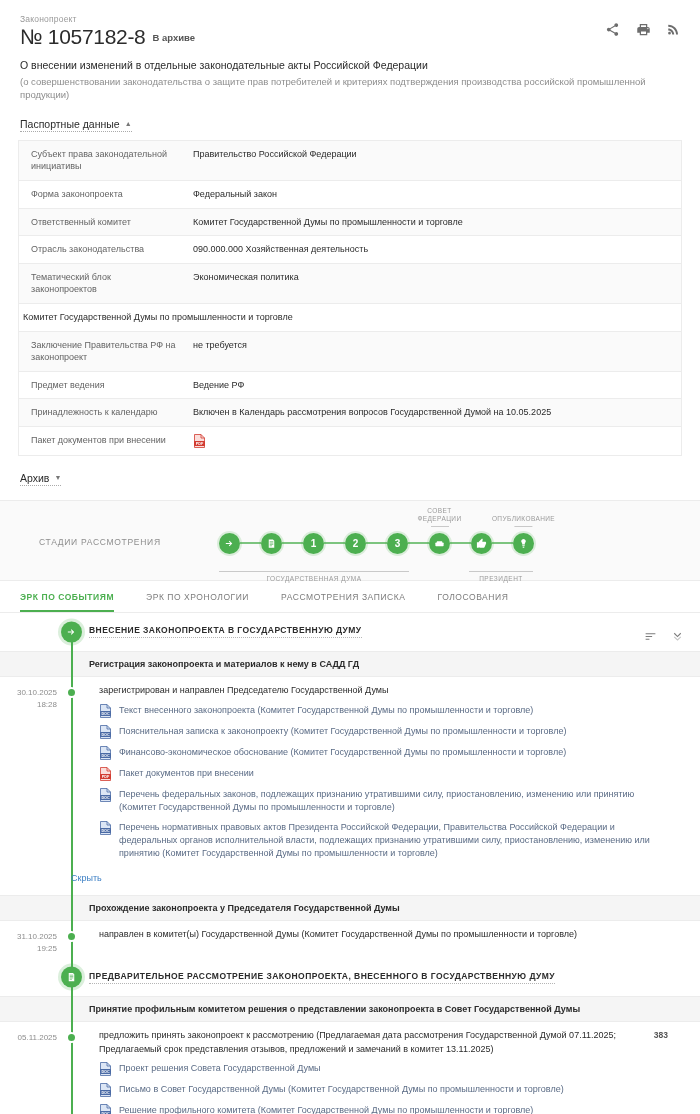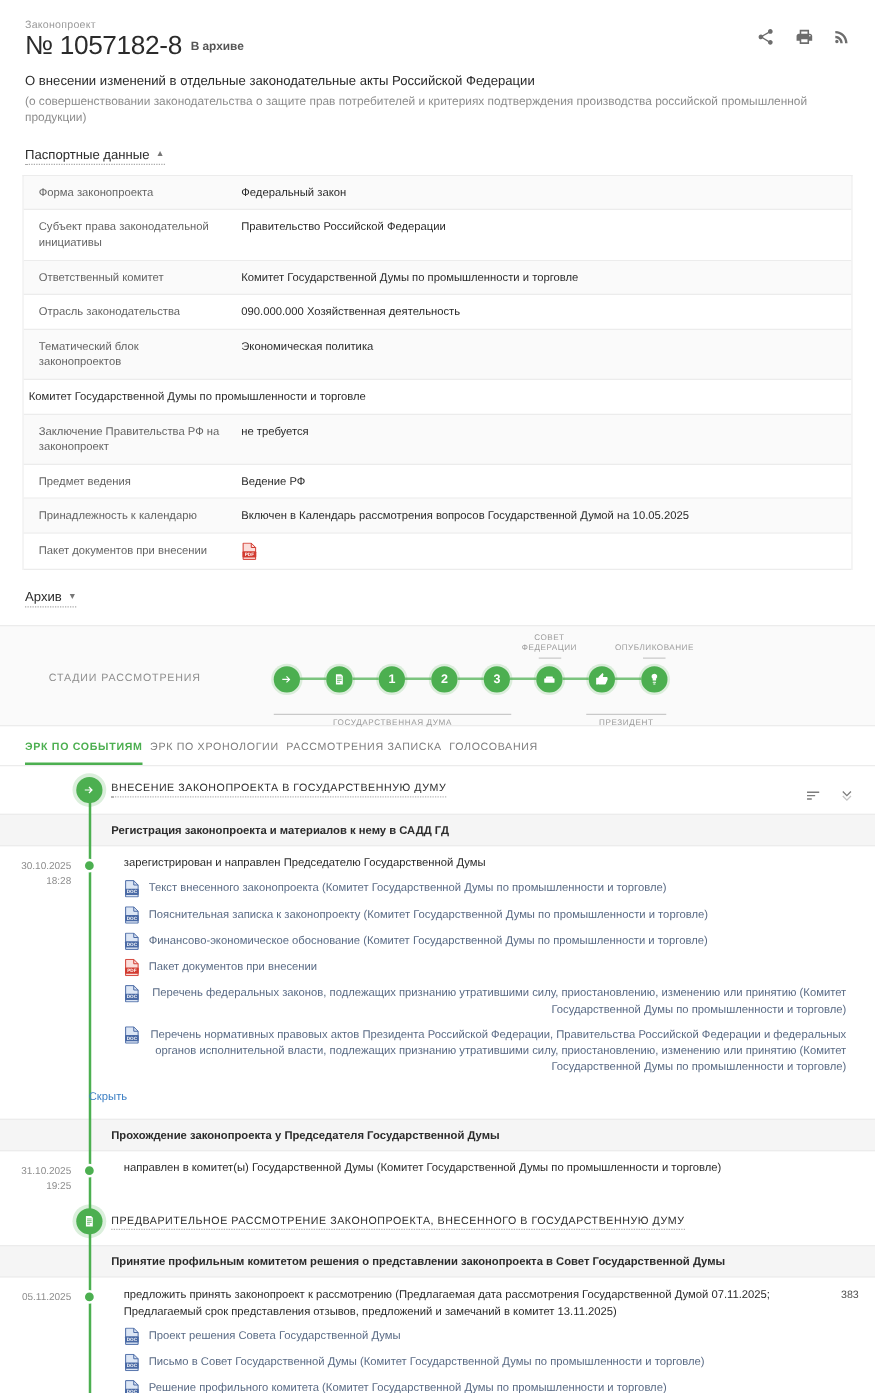--- a/index.html
+++ b/index.html
@@ -73,21 +73,21 @@
   }
   .group-cap {
     position: absolute; top: 100%; font-size: 6.5px; color: #9a9a9a;
     letter-spacing: .5px; text-align: center; margin-top: 5px; line-height: 1.2;
   }
   .group-cap::before {
     content: ""; display: block; height: 1px; background: #c9c9c9; margin-bottom: 3px;
   }
 
   
-  .tabs { display: flex; gap: 6px; padding: 11px 20px 0 20px; border-bottom: 1px solid #ececec; }
+  .tabs { display: flex; gap: 32px; padding: 11px 20px 0 20px; border-bottom: 1px solid #ececec; }
   .tab {
     font-size: 8.5px; letter-spacing: .55px; color: #7c7c7c; padding-bottom: 8px;
     cursor: pointer; border-bottom: 2px solid transparent; white-space: nowrap;
   }
   .tab.active { color: #4caf50; font-weight: 700; border-bottom-color: #4caf50; }
 
   
   .timeline { position: relative; padding: 0 0 6px 0; }
   .tl-spine { position: absolute; left: 71px; top: 14px; bottom: 0; width: 2px; background: #4caf50; }
   .tl-date {
@@ -100,45 +100,45 @@
   .tl-stage { position: relative; display: flex; align-items: center; min-height: 26px; margin-top: 6px; }
   .tl-stage-dot {
     position: absolute; left: 61px; top: 50%; transform: translateY(-50%);
     width: 21px; height: 21px; border-radius: 50%; background: #4caf50;
     display: flex; align-items: center; justify-content: center; color: #fff;
     font-size: 10px; font-weight: 700; z-index: 3;
     box-shadow: 0 0 0 3px rgba(76,175,80,.2); cursor: pointer;
   }
   .tl-stage-dot svg { width: 11px; height: 11px; fill: #fff; display: block; }
   .tl-stage-title {
-    margin-left: 89px; font-size: 8.5px; font-weight: 400; color: #2b2b2b;
+    margin-left: 89px; font-size: 8.5px; font-weight: 700; color: #2b2b2b;
     letter-spacing: .45px; border-bottom: 1px dotted #b5b5b5; padding-bottom: 2px;
     cursor: pointer;
   }
 
   .tl-subhead {
     background: #f5f5f5; border-top: 1px solid #ececec; border-bottom: 1px solid #ececec;
     font-size: 9px; font-weight: 700; color: #2b2b2b; padding: 6px 10px 6px 89px;
     margin-top: 6px; line-height: 1.35;
   }
 
   .tl-event { position: relative; display: flex; align-items: flex-start; padding: 7px 0 4px 0; }
   .tl-event .tl-dot {
     position: absolute; left: 66px; top: 10px; width: 11px; height: 11px;
     border-radius: 50%; background: #4caf50; border: 2px solid #fff; z-index: 3;
   }
   .tl-text { font-size: 9px; color: #2b2b2b; line-height: 1.5; padding-left: 28px; }
   .tl-badge {
-    flex: none; font-size: 8.5px; color: #555; font-weight: 400;
-    padding-left: 10px; padding-right: 13px; padding-top: 1px; white-space: nowrap;
+    flex: none; font-size: 8.5px; color: #555; font-weight: 700;
+    padding-left: 10px; padding-right: 32px; padding-top: 1px; white-space: nowrap;
   }
 
   .doc-list { padding-left: 28px; margin-top: 6px; }
   .doc-item { display: flex; align-items: flex-start; gap: 7px; margin-bottom: 7px; }
-  .doc-label { font-size: 9px; color: #5a6b85; line-height: 1.45; text-align: right; }
+  .doc-label { font-size: 9px; color: #5a6b85; line-height: 1.45; }
   .hide-link { font-size: 9px; color: #3c7fc4; cursor: pointer; margin-top: 2px; display: inline-block; }
 
   .tl-tools { position: absolute; right: 16px; top: 11px; display: flex; gap: 14px; align-items: center; z-index: 4; }
   .tl-tools svg { width: 13px; height: 13px; fill: #7c7c7c; display: block; cursor: pointer; }
 </style>
 </head>
 <body>
 
 
 
@@ -172,26 +172,26 @@
 </div>
 
 
 <div class="section-toggle">
   <span>Паспортные данные</span>
   <span class="caret">▲</span>
 </div>
 
 <div class="passport" id="passport-table">
     <div class="prow">
+      <div class="pkey">Субъект права законодательной инициативы</div>
+      <div class="pval">Правительство Российской Федерации</div>
+    </div>
+    <div class="prow">
       <div class="pkey">Форма законопроекта</div>
       <div class="pval">Федеральный закон</div>
-    </div>
-    <div class="prow">
-      <div class="pkey">Субъект права законодательной инициативы</div>
-      <div class="pval">Правительство Российской Федерации</div>
     </div>
     <div class="prow">
       <div class="pkey">Ответственный комитет</div>
       <div class="pval">Комитет Государственной Думы по промышленности и торговле</div>
     </div>
     <div class="prow">
       <div class="pkey">Отрасль законодательства</div>
       <div class="pval">090.000.000 Хозяйственная деятельность</div>
     </div>
     <div class="prow">

